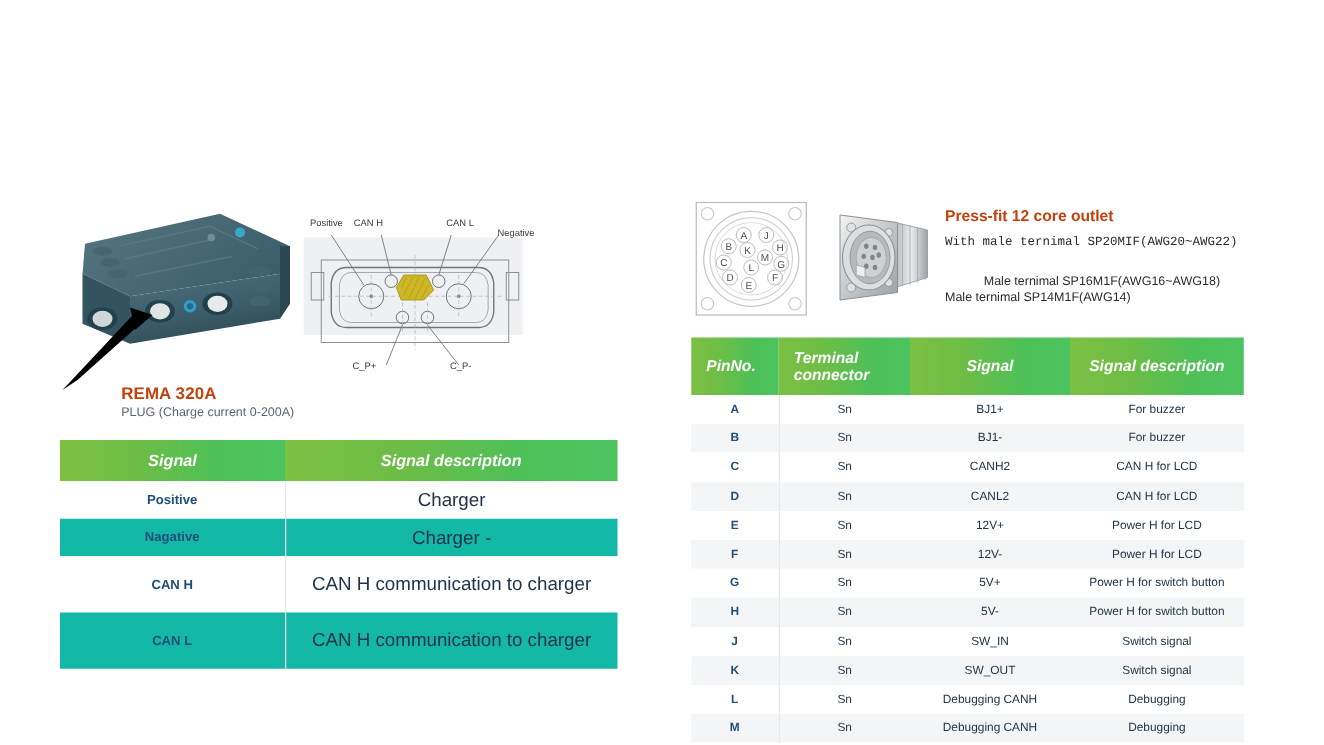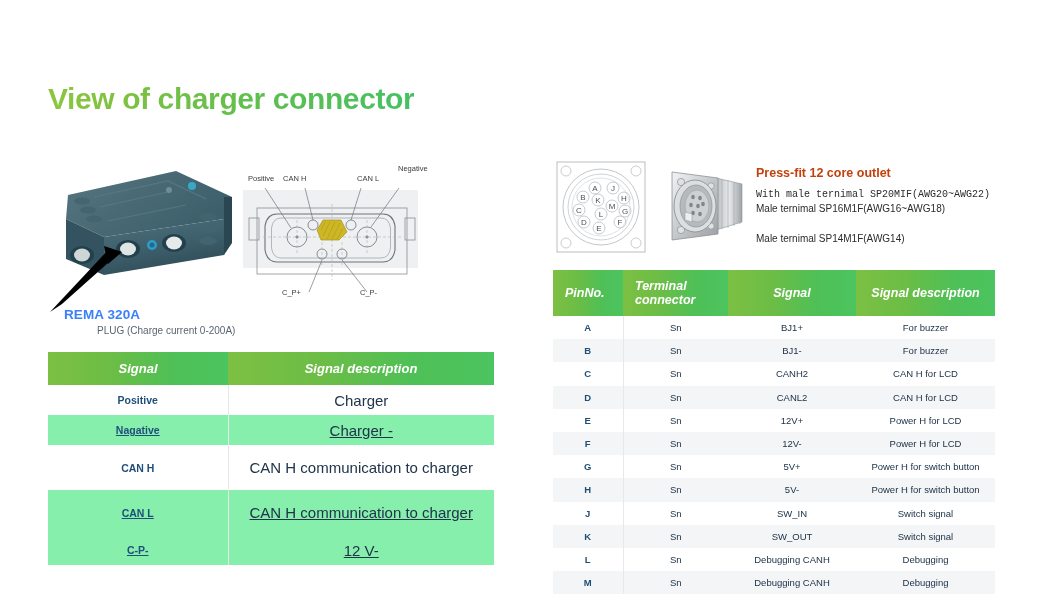--- a/index.html
+++ b/index.html
@@ -40,22 +40,22 @@
     background:#eef0f2;
   }
   .drawing-svg{position:absolute;left:243px;top:170px;width:180px;height:135px;}
   .lbl{
     position:absolute;font-size:7.5px;color:#3b3b3b;white-space:nowrap;
     font-family:"Liberation Sans", sans-serif;
   }
 
   
   #rema-title{
-    position:absolute;left:64px;top:307px;
-    font-size:13.5px;font-weight:bold;color:#3b82f6;letter-spacing:0.1px;
+    position:absolute;left:97px;top:307px;
+    font-size:13.5px;font-weight:bold;color:#c2410c;letter-spacing:0.1px;
   }
   #rema-sub{
     position:absolute;left:81px;top:325px;
     font-size:10px;color:#5a6570;margin-left:16px;
   }
 
   
   .tbl{position:absolute;border-collapse:collapse;table-layout:fixed;}
   .tbl th{
     background:linear-gradient(90deg,#7cc043 0%,#6cbd46 35%,#4ec057 70%,#4cc45f 100%);
@@ -66,21 +66,21 @@
   
   #table-left{left:48px;top:352px;width:446px;}
   #table-left th{
     height:31px;font-size:13px;text-align:center;vertical-align:middle;
   }
   #table-left td{
     font-size:15px;text-align:center;vertical-align:middle;
   }
   #table-left td.sig{font-weight:bold;color:#1f4e79;font-size:10.5px;}
   #table-left tr.odd td{background:#ffffff;}
-  #table-left tr.even td{background:#86efac;text-decoration:underline;}
+  #table-left tr.even td{background:#14b8a6;}
   #table-left td.sig{border-right:1px solid #e6e8ea;}
 
   
   #table-right{left:553px;top:270px;width:442px;}
   #table-right th{
     height:44px;font-size:12.5px;vertical-align:middle;
   }
   #table-right th.left-al{text-align:left;padding-left:12px;}
   #table-right th.ctr{text-align:center;}
   #table-right td{
@@ -90,34 +90,33 @@
   #table-right tr.odd td{background:#ffffff;}
   #table-right tr.even td{background:#f4f5f6;}
 
   
   #pressfit-title{
     position:absolute;left:756px;top:166px;
     font-size:12.5px;font-weight:bold;color:#c2410c;
   }
   .pf-line{position:absolute;left:756px;font-size:10px;color:#2b2b2b;white-space:nowrap;}
   #pf-l1{top:189px;font-family:Liberation Mono, monospace;}
-  #pf-l2{top:203px;}
+  #pf-l2{top:220px;margin-left:31px;}
   #pf-l3{top:233px;}
 
   
   #pin-diagram{position:absolute;left:553px;top:158px;width:96px;height:98px;}
   
   #metal-connector{position:absolute;left:662px;top:160px;width:92px;height:92px;}
 </style>
 </head>
 <body>
 
 <div class="page">
 
-  <div class="title" id="title-left">View of charger connector</div>
 
   <svg class="photo-connector" viewBox="0 0 186 120">
     <defs>
       <linearGradient id="bodyg" x1="0" y1="0" x2="0.4" y2="1">
         <stop offset="0%" stop-color="#4f6f7b"></stop>
         <stop offset="55%" stop-color="#3e606d"></stop>
         <stop offset="100%" stop-color="#2f4d58"></stop>
       </linearGradient>
       <linearGradient id="topg" x1="0" y1="0" x2="1" y2="0.5">
         <stop offset="0%" stop-color="#56757f"></stop>
@@ -213,21 +212,21 @@
       <line x1="62" y1="18" x2="70" y2="50"></line>
       <line x1="118" y1="18" x2="108" y2="50"></line>
       <line x1="156" y1="18" x2="128" y2="57"></line>
       <line x1="66" y1="122" x2="79" y2="90"></line>
       <line x1="124" y1="122" x2="99" y2="90"></line>
     </g>
   </svg>
   <div class="lbl" style="left:248px;top:174px;">Positive</div>
   <div class="lbl" style="left:283px;top:174px;">CAN H</div>
   <div class="lbl" style="left:357px;top:174px;">CAN L</div>
-  <div class="lbl" style="left:398px;top:164px;">Negative</div>
+  <div class="lbl" style="left:398px;top:182px;">Negative</div>
   <div class="lbl" style="left:282px;top:288px;">C_P+</div>
   <div class="lbl" style="left:360px;top:288px;">C_P-</div>
 
   <div id="rema-title">REMA 320A</div>
   <div id="rema-sub">PLUG (Charge current 0-200A)</div>
 
   <table class="tbl" id="table-left">
     <colgroup>
         <col style="width:180px">
         <col style="width:266px">
@@ -247,24 +246,20 @@
         <td class="sig">Nagative</td>
         <td>Charger -</td>
       </tr>
       <tr class="odd" style="height:45px">
         <td class="sig">CAN H</td>
         <td>CAN H communication to charger</td>
       </tr>
       <tr class="even" style="height:45px">
         <td class="sig">CAN L</td>
         <td>CAN H communication to charger</td>
-      </tr>
-      <tr class="even" style="height:30px">
-        <td class="sig">C-P-</td>
-        <td>12 V-</td>
       </tr>
     </tbody>
   </table>
 
   <svg id="pin-diagram" viewBox="0 0 96 98">
     <rect x="4" y="4" width="88" height="90" fill="#ffffff" stroke="#b9bdc1" stroke-width="1"></rect>
     <circle cx="13" cy="13" r="5" fill="none" stroke="#c3c7cb" stroke-width="0.9"></circle>
     <circle cx="83" cy="13" r="5" fill="none" stroke="#c3c7cb" stroke-width="0.9"></circle>
     <circle cx="13" cy="85" r="5" fill="none" stroke="#c3c7cb" stroke-width="0.9"></circle>
     <circle cx="83" cy="85" r="5" fill="none" stroke="#c3c7cb" stroke-width="0.9"></circle>

